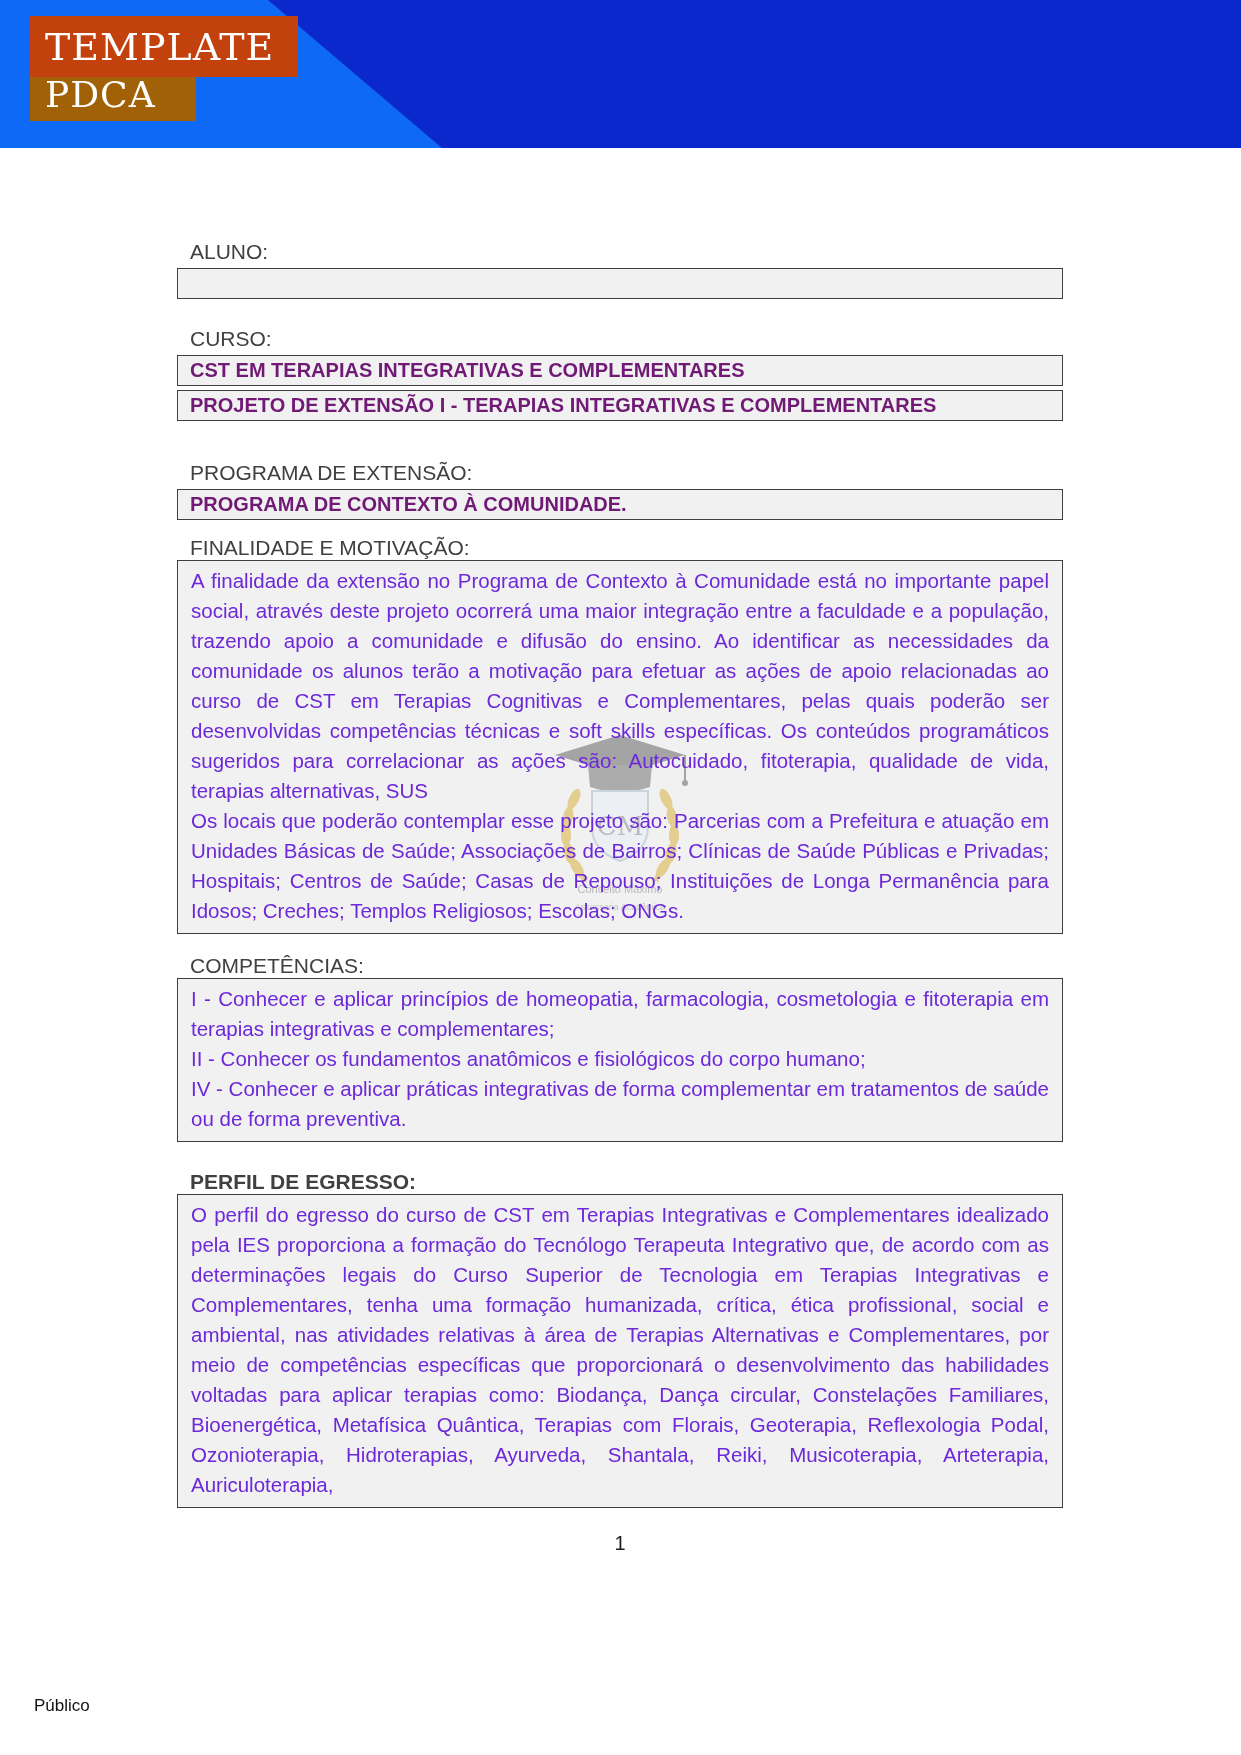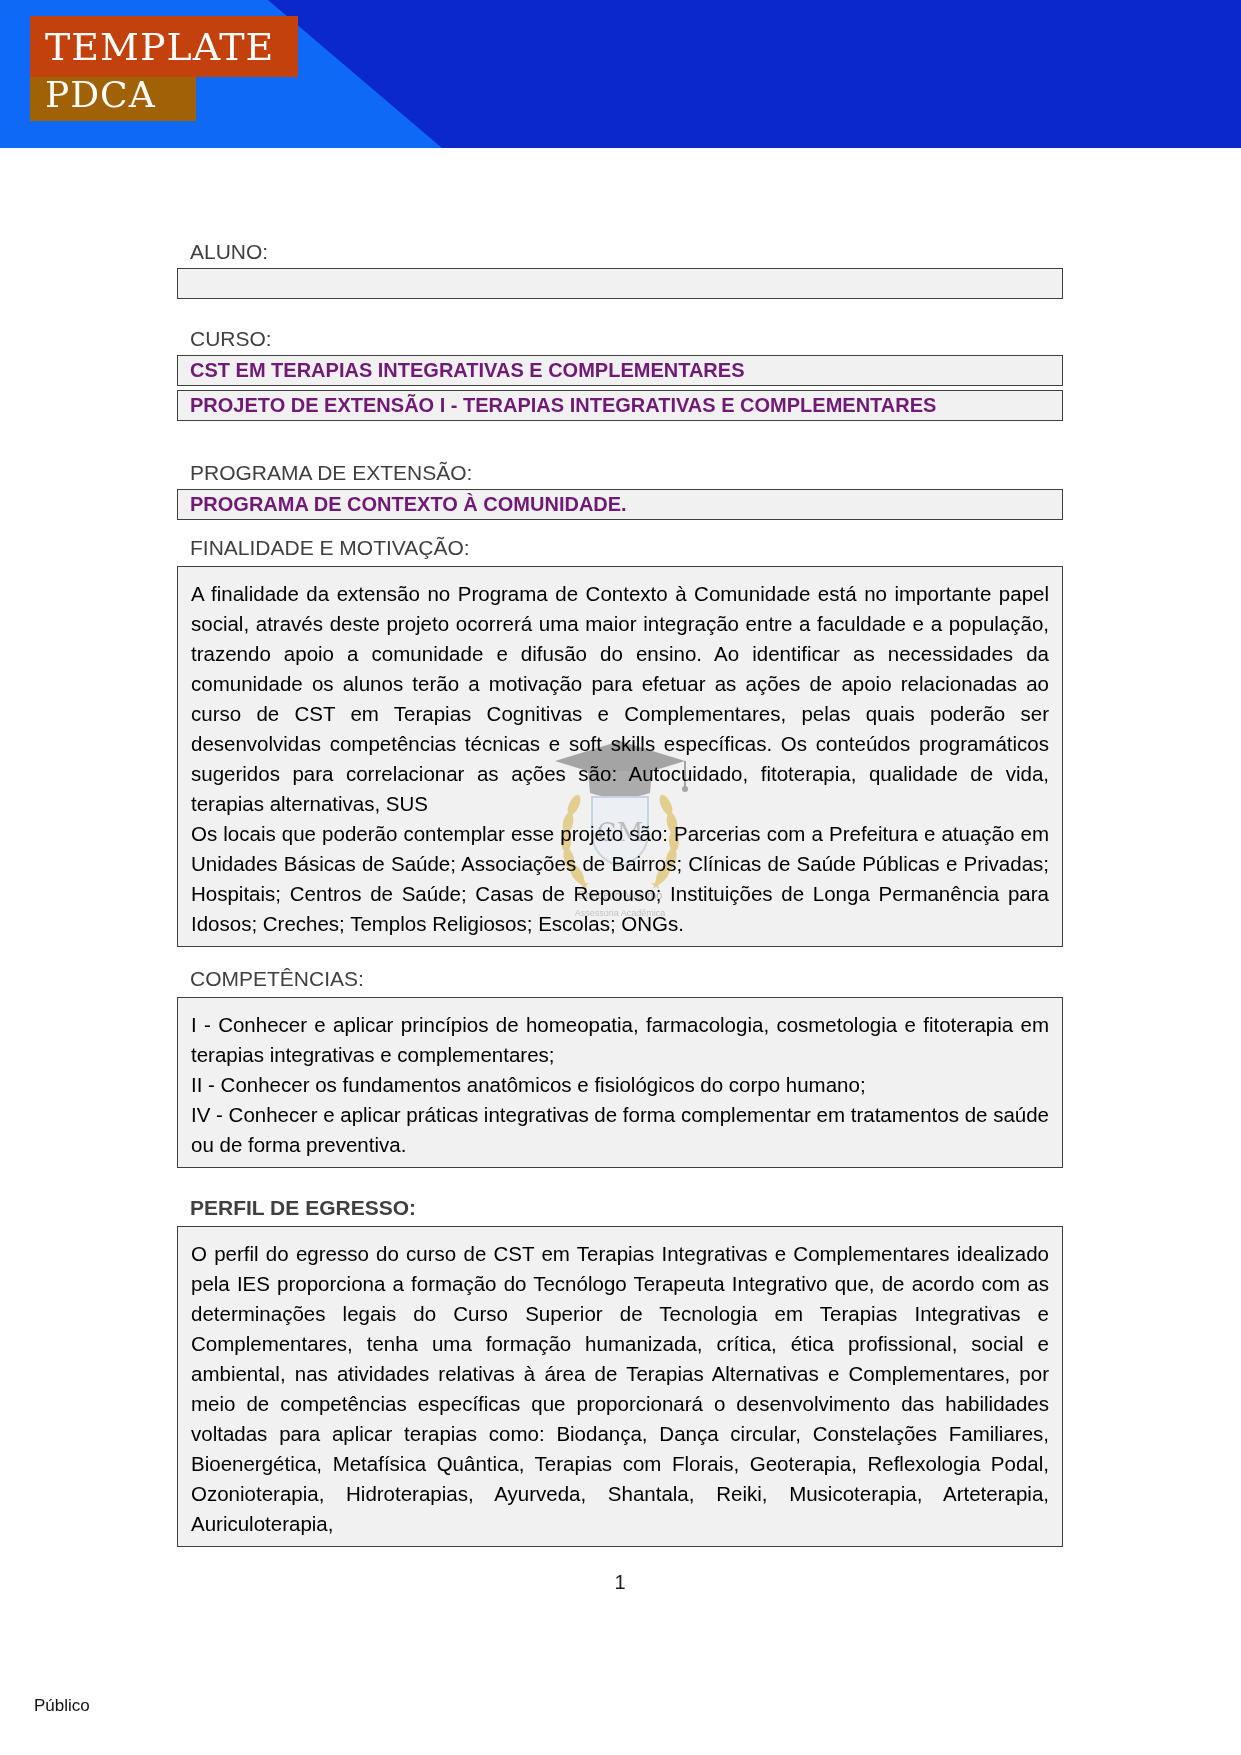--- a/index.html
+++ b/index.html
@@ -41,23 +41,23 @@
   }
   .mt-first { margin-top:92px; }
   .mt-a { margin-top:28px; }
   .mt-b { margin-top:26px; }
   .mt-c { margin-top:40px; }
   .mt-d { margin-top:16px; }
   .mt-e { margin-top:20px; }
   .mt-f { margin-top:28px;font-weight:bold; }
 
   .text-box {
-    margin-top:6px; background:#f1f1f1; border:1.5px solid #3f3f3f;
-    padding:12px 13px 7px 13px; font-size:20.5px; line-height:30px;
-    text-align:justify; color:#000000; position:relative;
+    margin-top:0; background:#f1f1f1; border:1.5px solid #3f3f3f;
+    padding:5px 13px 7px 13px; font-size:20.5px; line-height:30px;
+    text-align:justify; color:#6d28d9; position:relative;
   }
   .text-box p { margin:0; position:relative; z-index:2; }
 
   
   .watermark {
     position:absolute; left:50%; top:172px; transform:translateX(-50%);
     width:160px; height:184px; opacity:0.55; z-index:1; pointer-events:none;
   }
 
   

